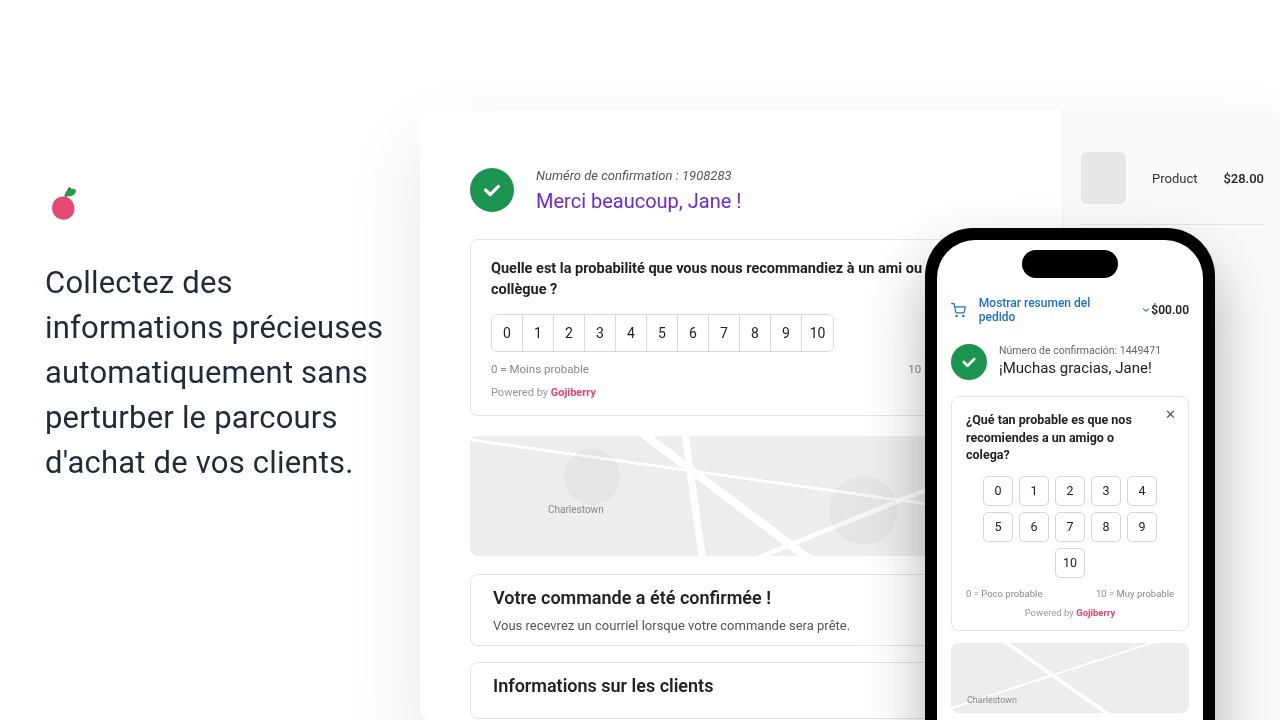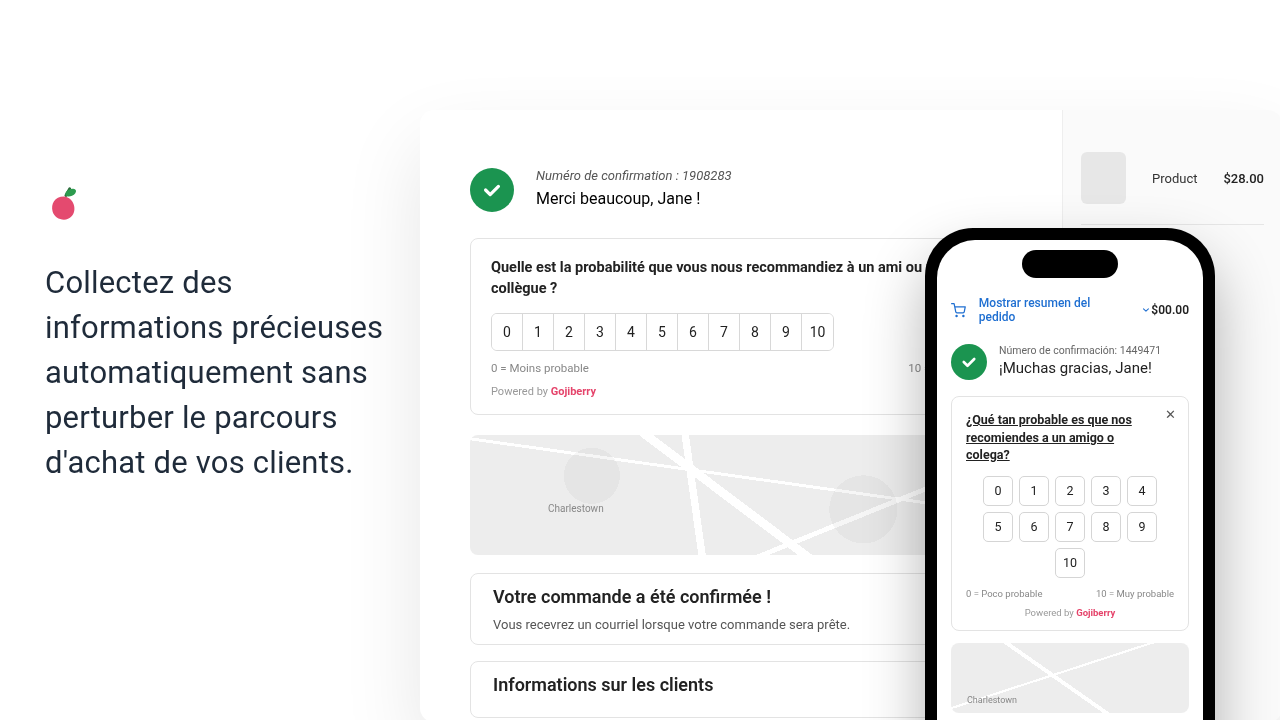--- a/index.html
+++ b/index.html
@@ -17,21 +17,21 @@
   .desk{position:absolute;left:420px;top:110px;right:-2px;bottom:-2px;background:#fff;border-radius:14px;
         box-shadow:0 36px 80px rgba(0,0,0,.10);overflow:hidden;}
   .desk-inner{display:flex;height:100%;}
   .desk-main{flex:1;padding:58px 38px 0 50px;}
   .desk-side{width:220px;background:#fafafa;border-left:1px solid #eee;padding:42px 18px;}
   
   .confirm{display:flex;gap:22px;align-items:flex-start;margin-bottom:26px;}
   .check{width:44px;height:44px;border-radius:50%;background:#1b9450;display:flex;align-items:center;justify-content:center;flex-shrink:0;}
   .check svg{width:22px;height:22px;stroke:#fff;stroke-width:3.5;fill:none;stroke-linecap:round;stroke-linejoin:round;}
   .conf-num{font-size:13px;color:#555;font-style:italic;}
-  .thanks{font-size:16px;color:#000000;margin-top:6px;}
+  .thanks{font-size:20px;color:#6d28d9;margin-top:6px;}
   
   .card{border:1px solid #e3e3e3;border-radius:8px;padding:18px 20px 16px;background:#fff;margin-bottom:20px;position:relative;}
   .close{position:absolute;top:12px;right:14px;font-size:15px;color:#555;cursor:pointer;}
   .q{font-size:14.5px;font-weight:700;color:#222;line-height:1.45;padding-right:26px;margin-bottom:14px;}
   .nps{display:flex;border:1px solid #d8d8d8;border-radius:6px;overflow:hidden;width:fit-content;}
   .nps button{width:31px;height:36px;border:none;border-right:1px solid #d8d8d8;background:#fff;font-size:14px;color:#222;cursor:pointer;}
   .nps button:last-child{border-right:none;}
   .scale{display:flex;justify-content:space-between;font-size:11.5px;color:#888;margin-top:10px;}
   .powered{font-size:11px;color:#999;margin-top:10px;}
   .powered b{color:#e5446b;font-weight:700;}
@@ -65,21 +65,21 @@
   .cart{width:15px;height:15px;}
   .chev{width:10px;height:10px;}
   .sum-price{color:#222;font-weight:600;}
   .ph-confirm{display:flex;gap:12px;align-items:flex-start;margin-bottom:16px;}
   .ph-confirm .check{width:36px;height:36px;}
   .ph-confirm .check svg{width:18px;height:18px;}
   .ph-confnum{font-size:10.5px;color:#666;}
   .ph-thanks{font-size:15px;color:#222;margin-top:2px;}
   .ph-card{border:1px solid #e3e3e3;border-radius:8px;padding:14px 14px 12px;margin-bottom:12px;position:relative;}
   .ph-card .close{top:10px;right:12px;font-size:13px;}
-  .ph-q{font-size:12.5px;font-weight:700;color:#222;line-height:1.4;padding-right:20px;margin-bottom:12px;text-decoration:underline;}
+  .ph-q{font-size:12.5px;font-weight:700;color:#222;line-height:1.4;padding-right:20px;margin-bottom:12px;}
   .ph-nps{display:flex;flex-wrap:wrap;gap:6px;justify-content:center;}
   .ph-nps button{width:30px;height:30px;border:1px solid #d5d5d5;border-radius:5px;background:#fff;font-size:12.5px;color:#222;cursor:pointer;}
   .ph-scale{display:flex;justify-content:space-between;font-size:9.5px;color:#888;margin-top:10px;}
   .ph-powered{font-size:9.5px;color:#999;text-align:center;margin-top:8px;}
   .ph-powered b{color:#e5446b;font-weight:700;}
   .ph-map{height:70px;border-radius:8px;background:#ededed;margin-bottom:12px;position:relative;
           background-image:
             linear-gradient(35deg,transparent 45%,#fff 45% 47%,transparent 47%),
             linear-gradient(-18deg,transparent 55%,#fff 55% 56.5%,transparent 56.5%);}
   .ph-map span{position:absolute;font-size:9px;color:#888;}

